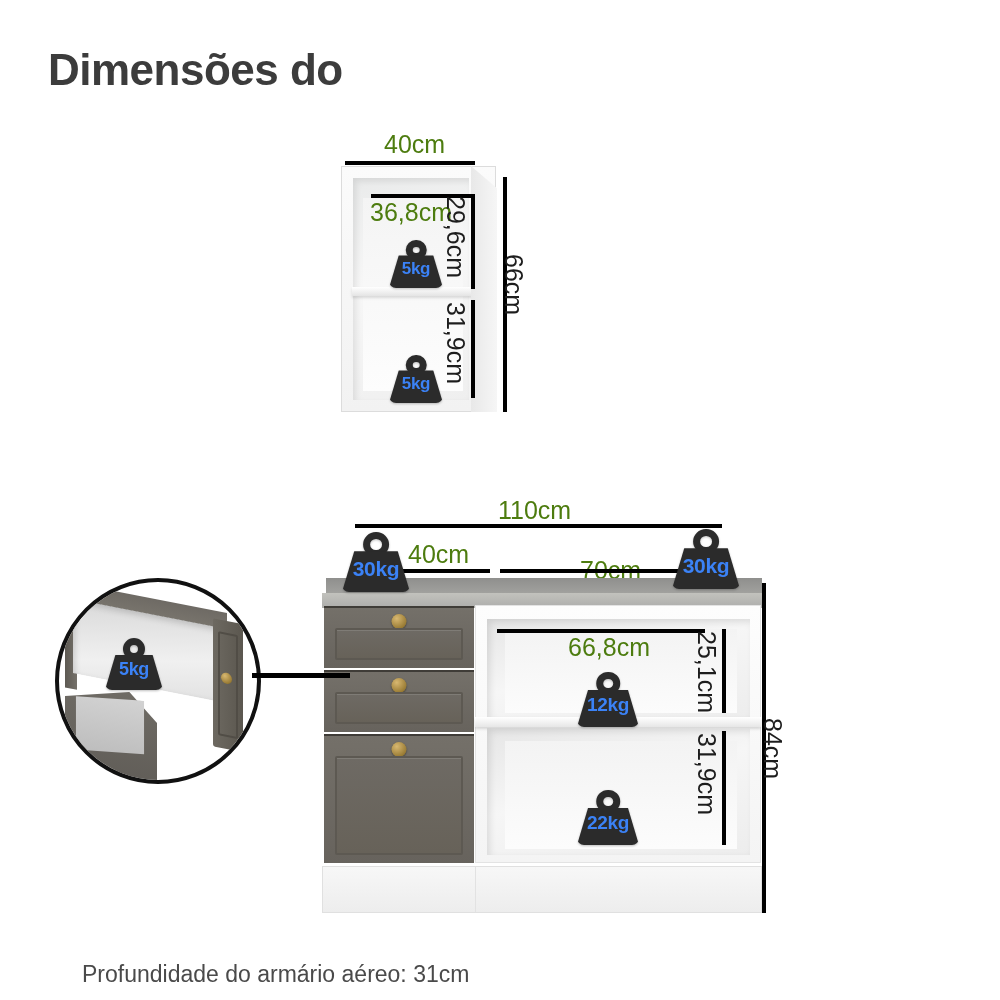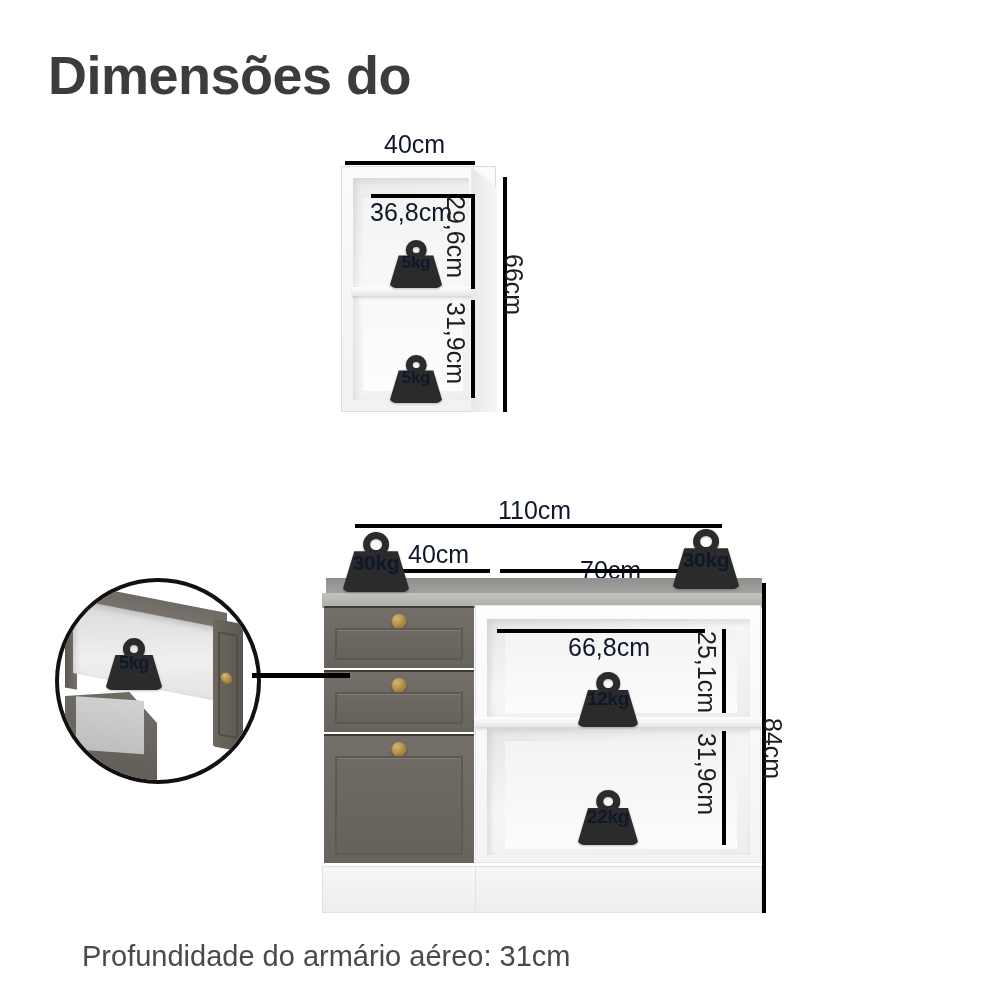--- a/index.html
+++ b/index.html
@@ -9,29 +9,29 @@
     font-family:"Liberation Sans", sans-serif;
     color:#3a3a3a;
     overflow:hidden;
     position:relative;
   }
   #stage{position:absolute;left:0;top:0;width:1000px;height:1000px;}
 
   
   .title{
     position:absolute;left:48px;top:44px;width:430px;
-    font-size:54px;line-height:1.18;font-weight:bold;
+    font-size:44px;line-height:1.18;font-weight:bold;
     color:#3c3c3c;letter-spacing:-0.5px;
   }
 
   
   .dim{
     position:absolute;
     font-size:25px;
-    color:#0f172a;
+    color:#4d7c0f;
     white-space:nowrap;
     font-family:"Liberation Sans", sans-serif;
   }
   .vdim{
     position:absolute;
     font-size:25px;color:#1d1d1d;white-space:nowrap;
     transform-origin:0 0;
     transform:rotate(90deg);
   }
   .hline{position:absolute;background:#000;height:4px;}
@@ -53,23 +53,23 @@
     box-sizing:border-box;
     background:transparent;
   }
   .weight .body{
     position:absolute;left:0;bottom:0;width:100%;height:68%;
     background:#2b2b2b;
     border-radius:10px 10px 7px 7px;
     clip-path:polygon(18% 0%, 82% 0%, 100% 100%, 0% 100%);
   }
   .weight .wlabel{
-    position:absolute;left:0;bottom:9px;width:100%;height:68%;
+    position:absolute;left:0;bottom:3px;width:100%;height:68%;
     display:flex;align-items:center;justify-content:center;
-    color:#0f172a;font-weight:bold;
+    color:#3b82f6;font-weight:bold;
     font-size:var(--fs,17px);
     letter-spacing:-0.3px;
     text-align:right;
   }
 
   
   #upper{position:absolute;left:341px;top:166px;width:155px;height:246px;}
   .cab-body{
     position:absolute;left:0;top:0;width:100%;height:100%;
     background:linear-gradient(180deg,#fbfbfb,#f2f2f2);
@@ -210,21 +210,21 @@
     position:absolute;left:8px;top:92px;width:74px;height:62px;
     background:linear-gradient(180deg,#d2d2d2,#bdbdbd);
     clip-path:polygon(4% 14%,96% 0,96% 86%,4% 100%);
   }
   .connector{
     position:absolute;left:252px;top:673px;width:98px;height:5px;background:#000;
   }
 
   
   .footer-note{
-    position:absolute;font-size:29px;color:#4a4a4a;white-space:nowrap;
+    position:absolute;font-size:23px;color:#4a4a4a;white-space:nowrap;margin-top:21px;
   }
 </style>
 </head>
 <body>
 
 <div id="stage">
 
   <div class="title">
     <div>Dimensões do</div>
   </div>

